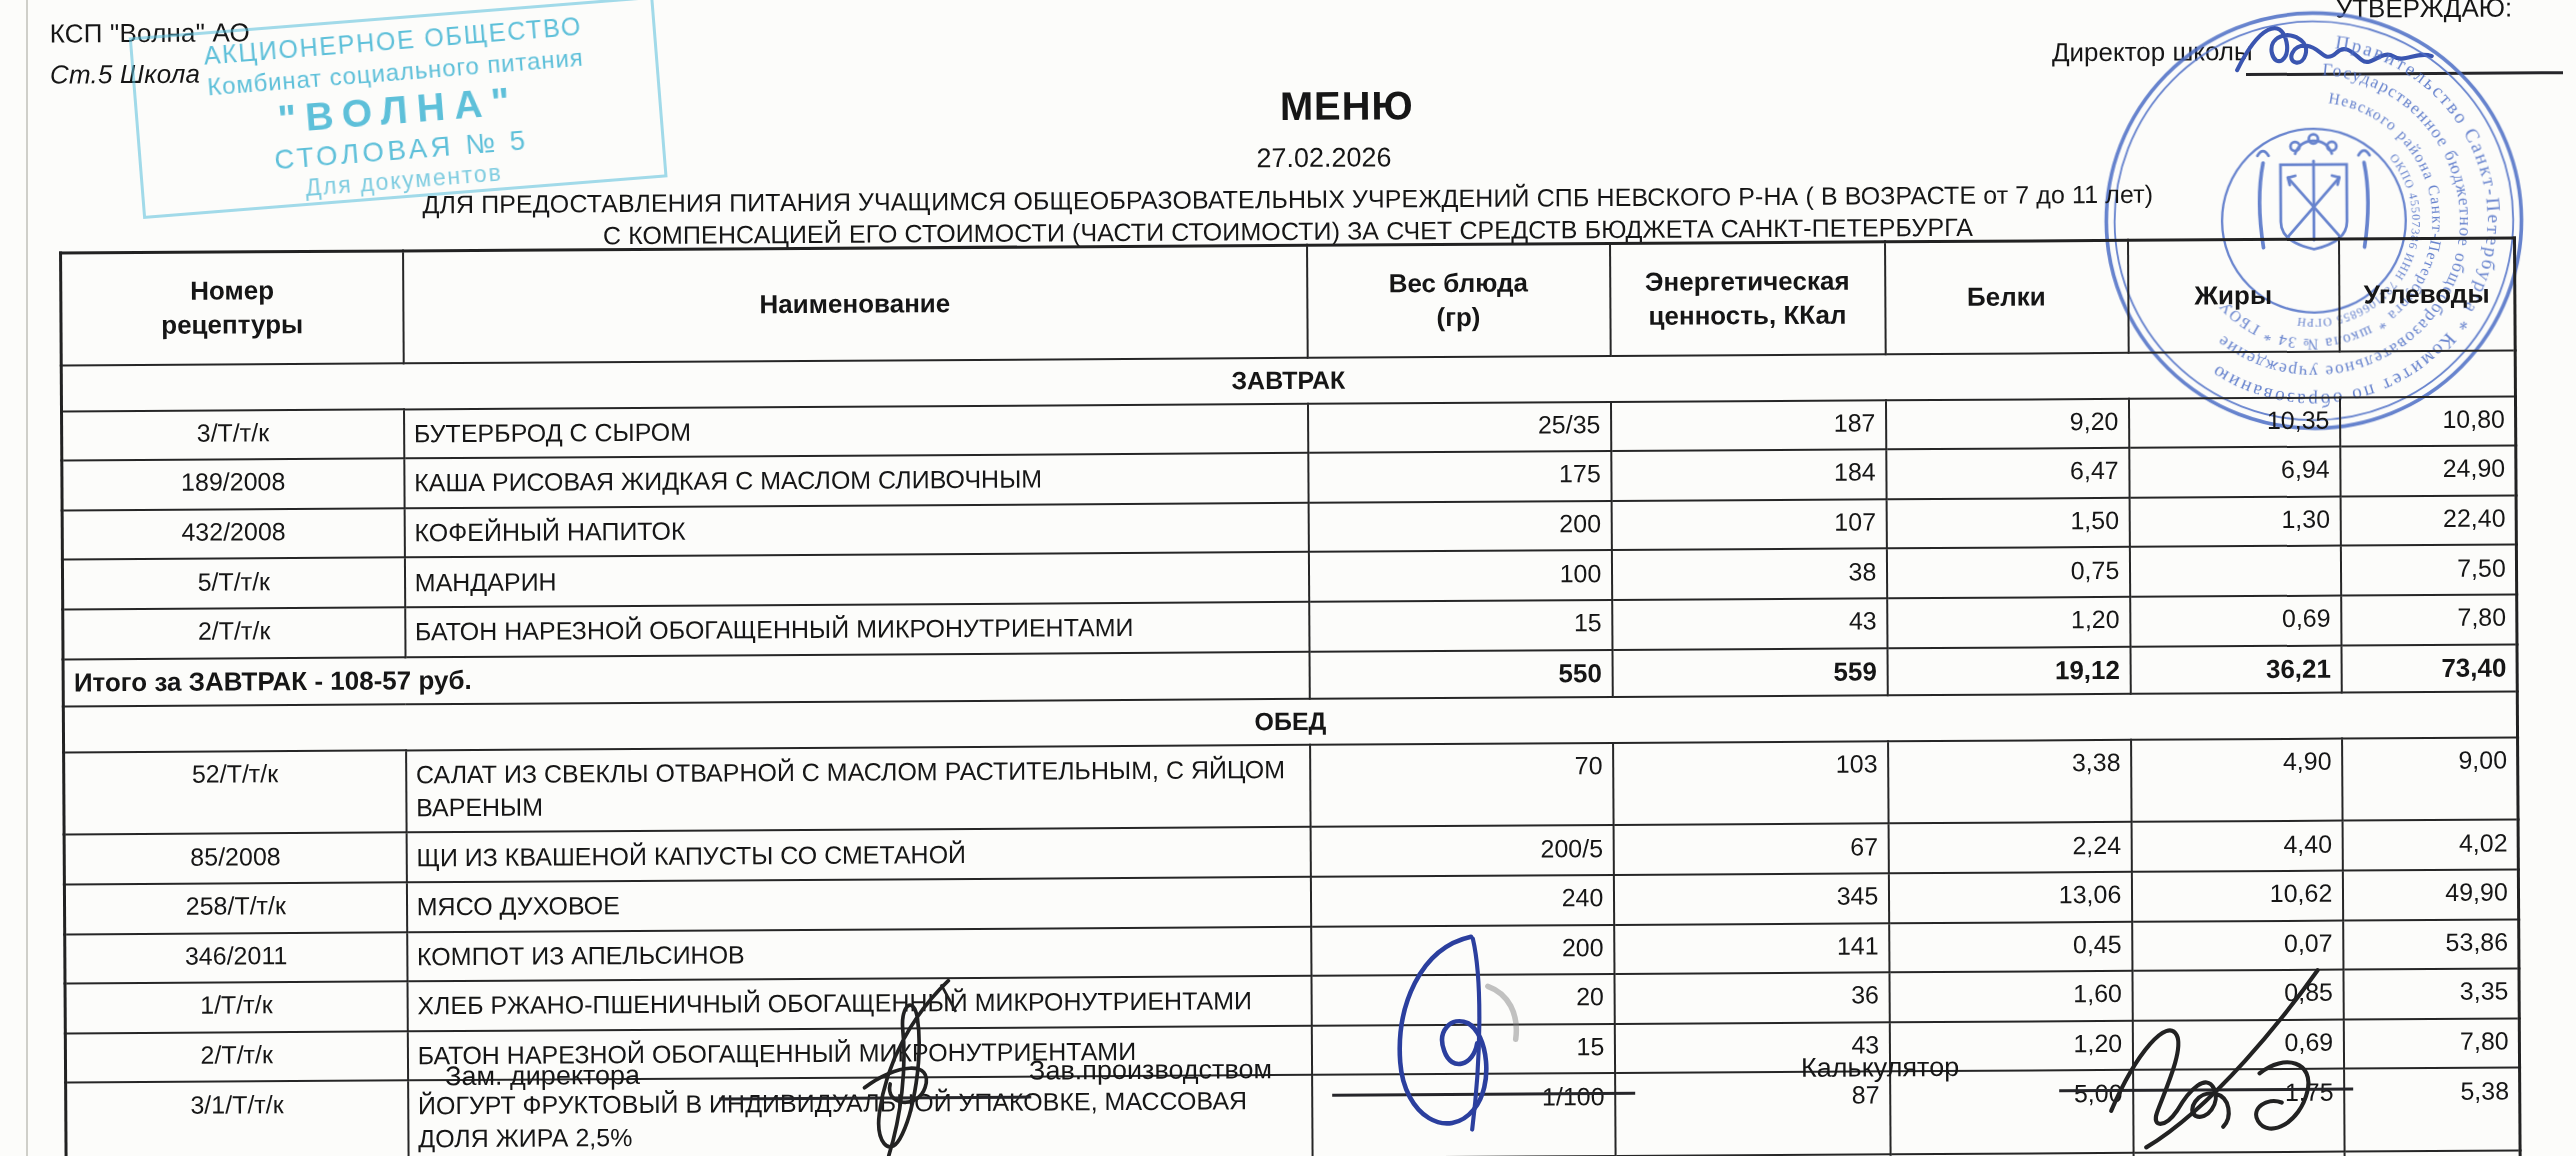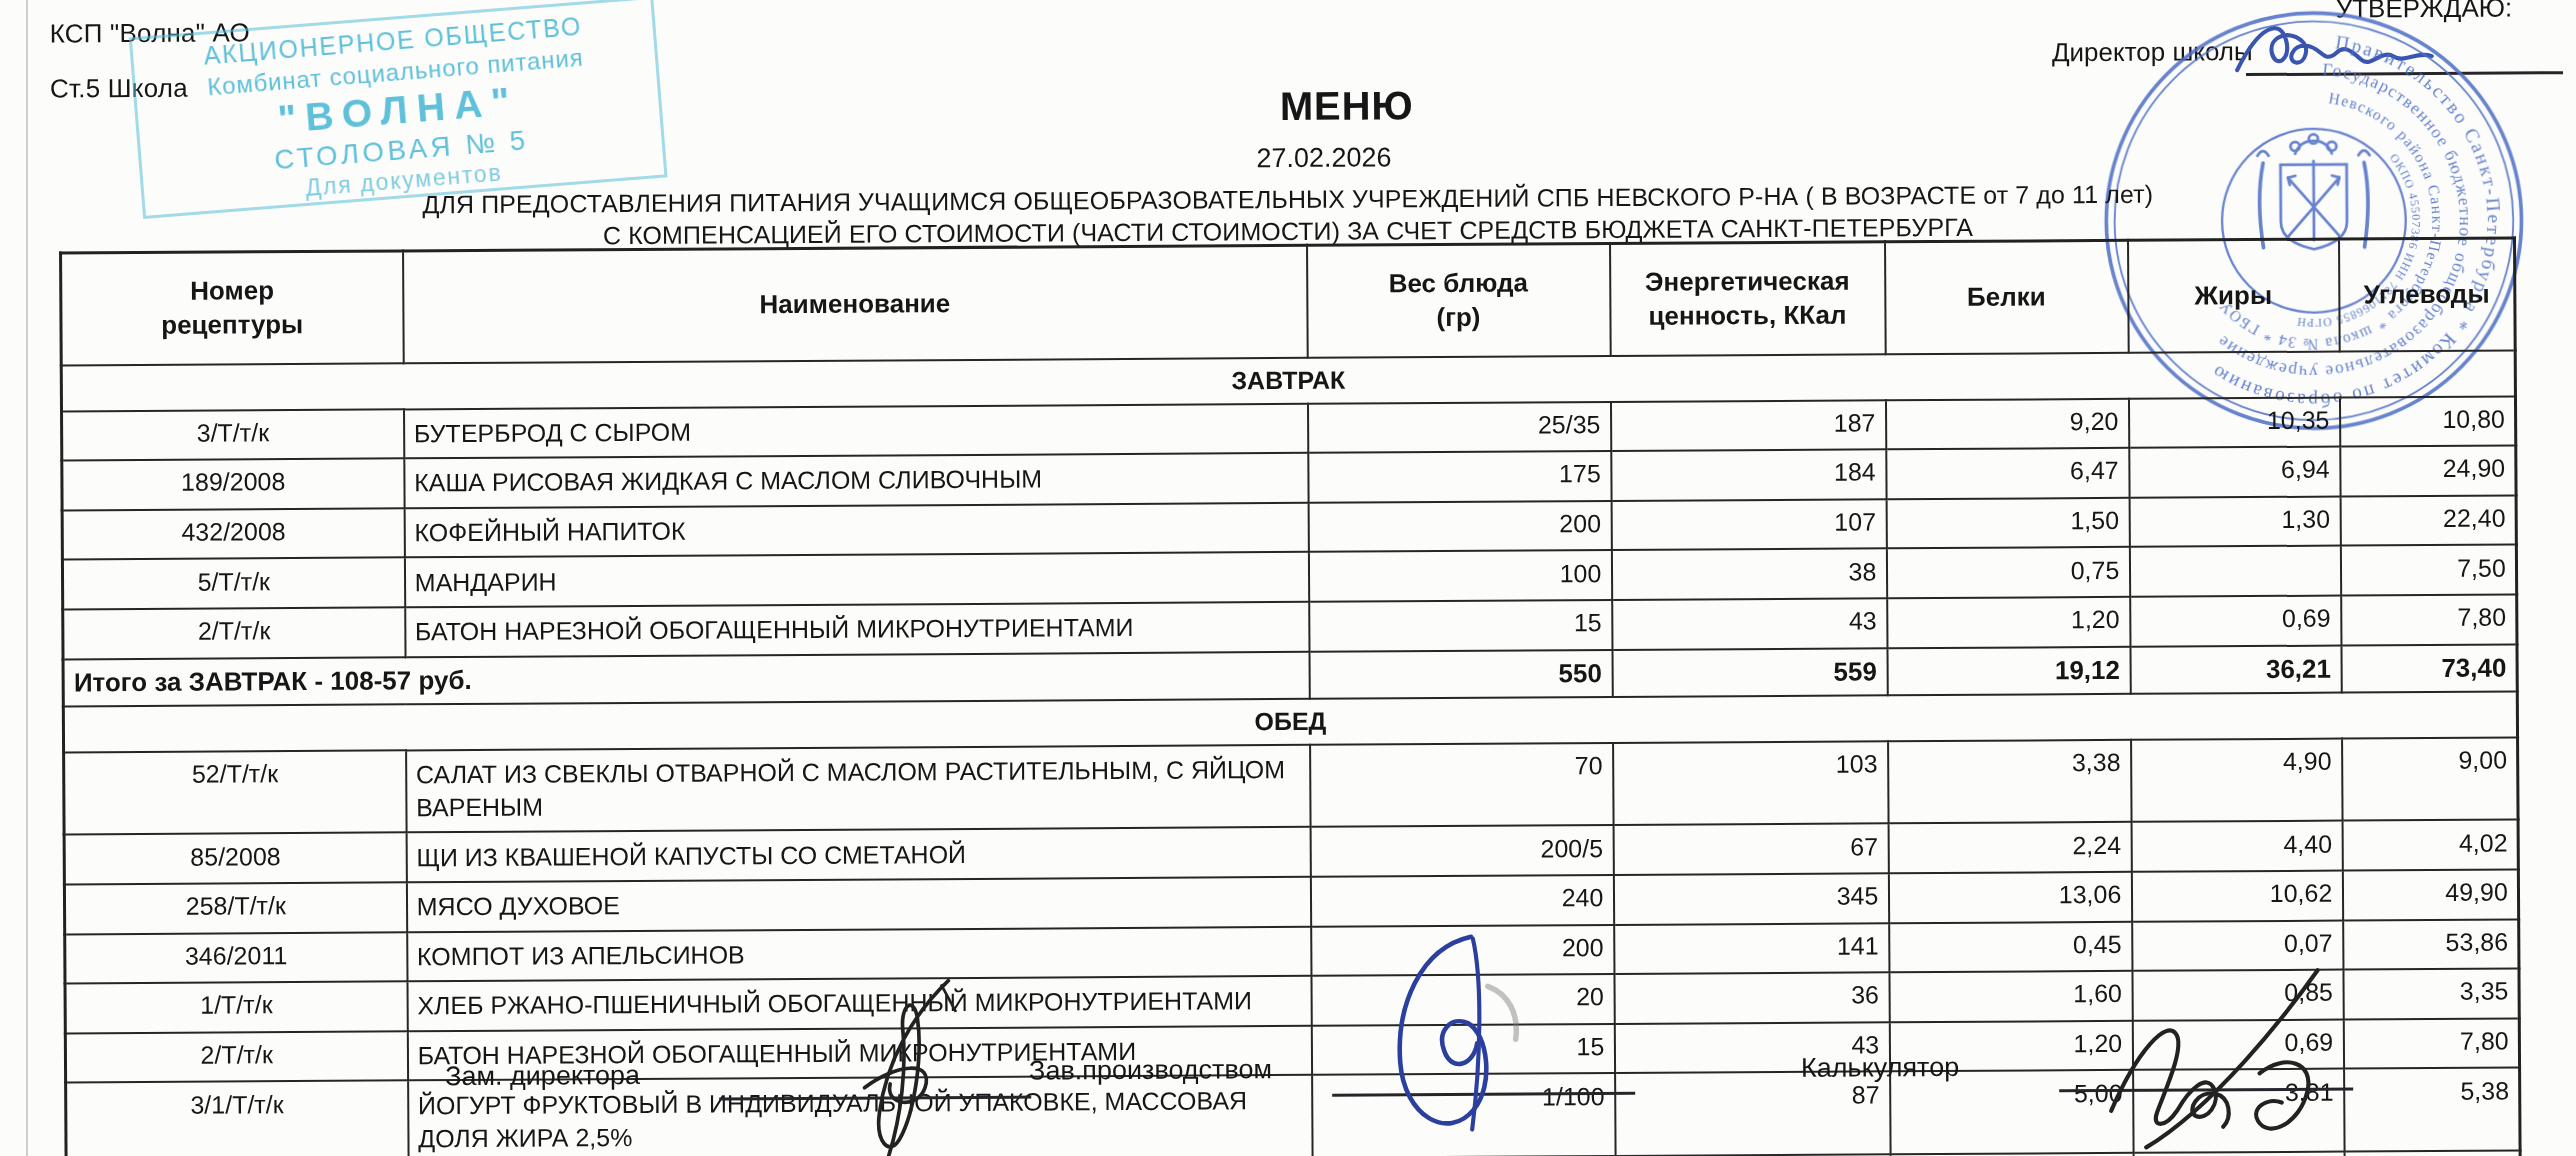--- a/index.html
+++ b/index.html
@@ -72,21 +72,21 @@
 </style>
 </head>
 <body>
 
 <div class="page">
   <div class="scan-edge"></div>
 
   <div class="tilt">
 
     <div class="abs org-line" style="left:53px;top:11px;">КСП "Волна" АО</div>
-    <div class="abs org-line" style="left:53px;top:66px;">Ст.5 Школа</div>
+    <div class="abs org-line" style="left:53px;top:52px;font-style:italic;">Ст.5 Школа</div>
 
     <div class="abs rect-stamp">
       <div class="s1">АКЦИОНЕРНОЕ ОБЩЕСТВО</div>
       <div class="s2">Комбинат социального питания</div>
       <div class="s3">"ВОЛНА"</div>
       <div class="s4">СТОЛОВАЯ № 5</div>
       <div class="s5">Для документов</div>
     </div>
 
     <div class="abs approve" style="left:2339px;top:0px;">УТВЕРЖДАЮ:</div>
@@ -273,21 +273,21 @@
             <td class="c-num">0,69</td>
             <td class="c-num">7,80</td>
           </tr>
           <tr>
             <td class="c-recipe">3/1/Т/т/к</td>
             <td class="c-name">ЙОГУРТ ФРУКТОВЫЙ В ИНДИВИДУАЛЬНОЙ УПАКОВКЕ, МАССОВАЯ
 ДОЛЯ ЖИРА 2,5%</td>
             <td class="c-num">1/100</td>
             <td class="c-num">87</td>
             <td class="c-num">5,00</td>
-            <td class="c-num">3,81</td>
+            <td class="c-num">1,75</td>
             <td class="c-num">5,38</td>
           </tr>
           <tr class="row-total">
             <td class="c-total-label" colspan="2">Итого за ОБЕД - 162-74 руб.</td>
             <td class="c-num">850</td>
             <td class="c-num">822</td>
             <td class="c-num">26,93</td>
             <td class="c-num">27,74</td>
             <td class="c-num">125,51</td>
           </tr>

